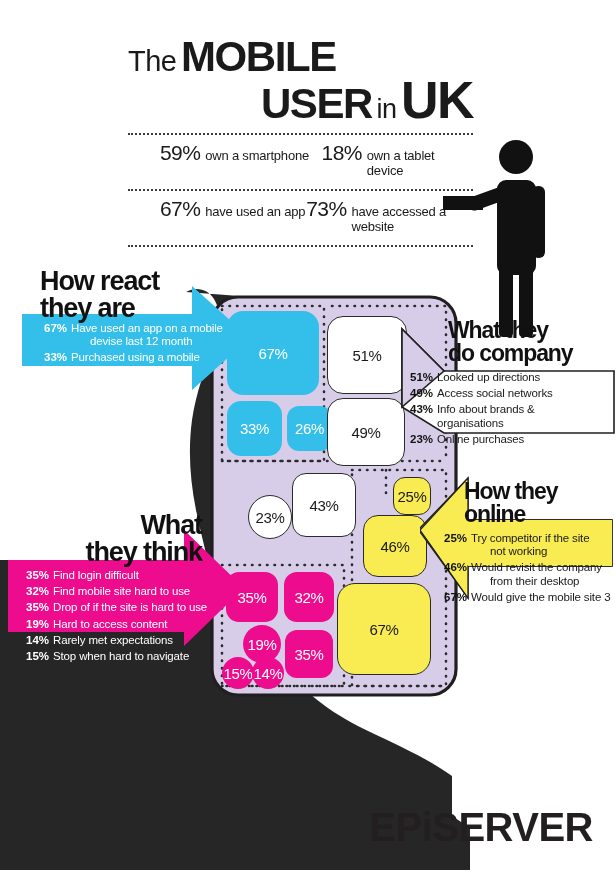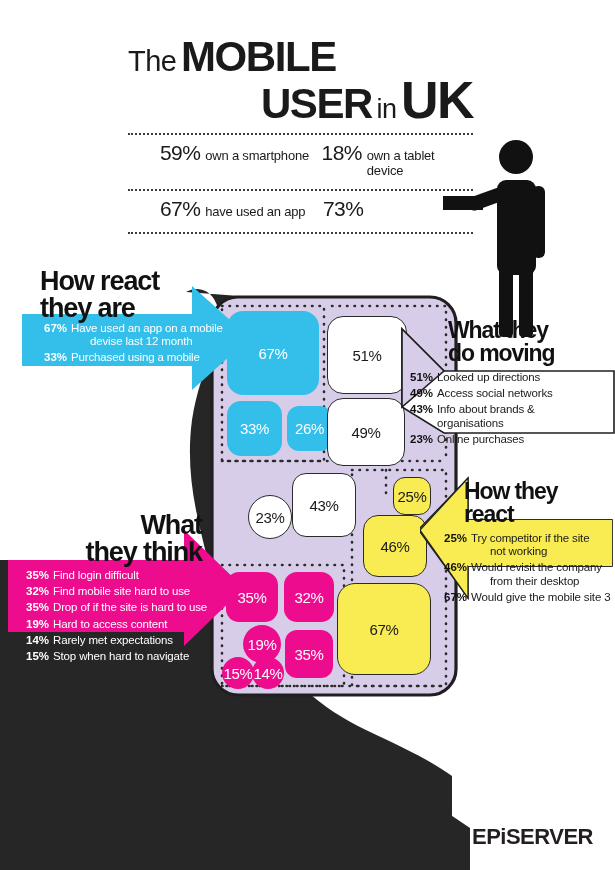--- a/index.html
+++ b/index.html
@@ -55,21 +55,21 @@
   
   .tile{position:absolute;display:flex;align-items:center;justify-content:center;
         box-sizing:border-box;}
   .tile span{font-size:15px;letter-spacing:-0.4px;}
   .t-cyan{background:#34bfeb;color:#fff;}
   .t-mag{background:#ec0c8d;color:#fff;}
   .t-yel{background:#f9ec52;color:#1a1a1a;border:1.6px solid #2b2b2b;}
   .t-wht{background:#ffffff;color:#1a1a1a;border:1.6px solid #2b2b2b;}
 
   
-  .logo{position:absolute;right:22px;bottom:20px;font-size:22px;font-weight:bold;
+  .logo{position:absolute;right:22px;bottom:20px;font-size:40px;font-weight:bold;
         letter-spacing:-0.5px;color:#231f20;}
 </style>
 </head>
 <body>
 
 <div class="stage">
 
   <svg class="layer" viewBox="0 0 615 870">
 
     <g>
@@ -167,20 +167,21 @@
 
     <div class="dotrule"></div>
 
     <div class="statrow statline">
       <div class="statcell c1">
         <span class="pct">67%</span>
         <span class="ptxt">have used an app</span>
       </div>
       <div class="statcell">
         <span class="pct">73%</span>
+        <span class="ptxt">have accessed a website</span>
       </div>
     </div>
 
     <div class="dotrule"></div>
   </div>
 
   <div>
     <div class="tile t-cyan" style="left:227px;top:311px;width:92px;height:84px;border-radius:16px;">
       <span>67%</span>
       </div>
@@ -293,21 +294,21 @@
     </div>
   </div>
 
   <div class="callout" id="co-online" style="left:400px;top:315px;width:215px;height:120px;">
     <svg width="215" height="120" style="position:absolute;left:0;top:0;">
       <path d="M2,14 L44,56 H214 V118 H44 L2,92 Z" fill="#ffffff" stroke="#1f1f1f" stroke-width="1.6"></path>
       <path d="M2,14 L44,56 L2,92 Z" fill="#d8cde8" stroke="#1f1f1f" stroke-width="1.6"></path>
     </svg>
     <div class="co-head">
       <span>What they</span><br>
-      <span>do moving</span>
+      <span>do company</span>
     </div>
     <div class="co-list">
       <div class="co-item">
         <span class="co-num">51%</span>
         <span class="co-txt">Looked up directions</span>
         </div>
       <div class="co-item">
         <span class="co-num">49%</span>
         <span class="co-txt">Access social networks</span>
         </div>
@@ -323,21 +324,21 @@
   </div>
 
   <div class="callout" id="co-react" style="left:420px;top:470px;width:195px;height:140px;">
     <svg width="195" height="140" style="position:absolute;left:0;top:0;">
       <path d="M14,50 H48 V8 L0,58 V62 L48,128 V96 H192 V50 H48" fill="#f9ec52" stroke="#1f1f1f" stroke-width="1.3"></path>
       <path d="M48,8 L0,60 L48,128 V96 H192 V50 H48 Z" fill="#f9ec52" stroke="#1f1f1f" stroke-width="1.3"></path>
       <rect x="48" y="50" width="144" height="46" fill="#f9ec52" stroke="none"></rect>
     </svg>
     <div class="co-head">
       <span>How they</span><br>
-      <span>react</span>
+      <span>online</span>
     </div>
     <div class="co-list">
       <div class="co-item">
         <span class="co-num">25%</span>
         <span class="co-txt">
           <span>Try competitor if the site</span>
           <span class="co-hang">not working</span>
         </span>
         </div>
       <div class="co-item">

